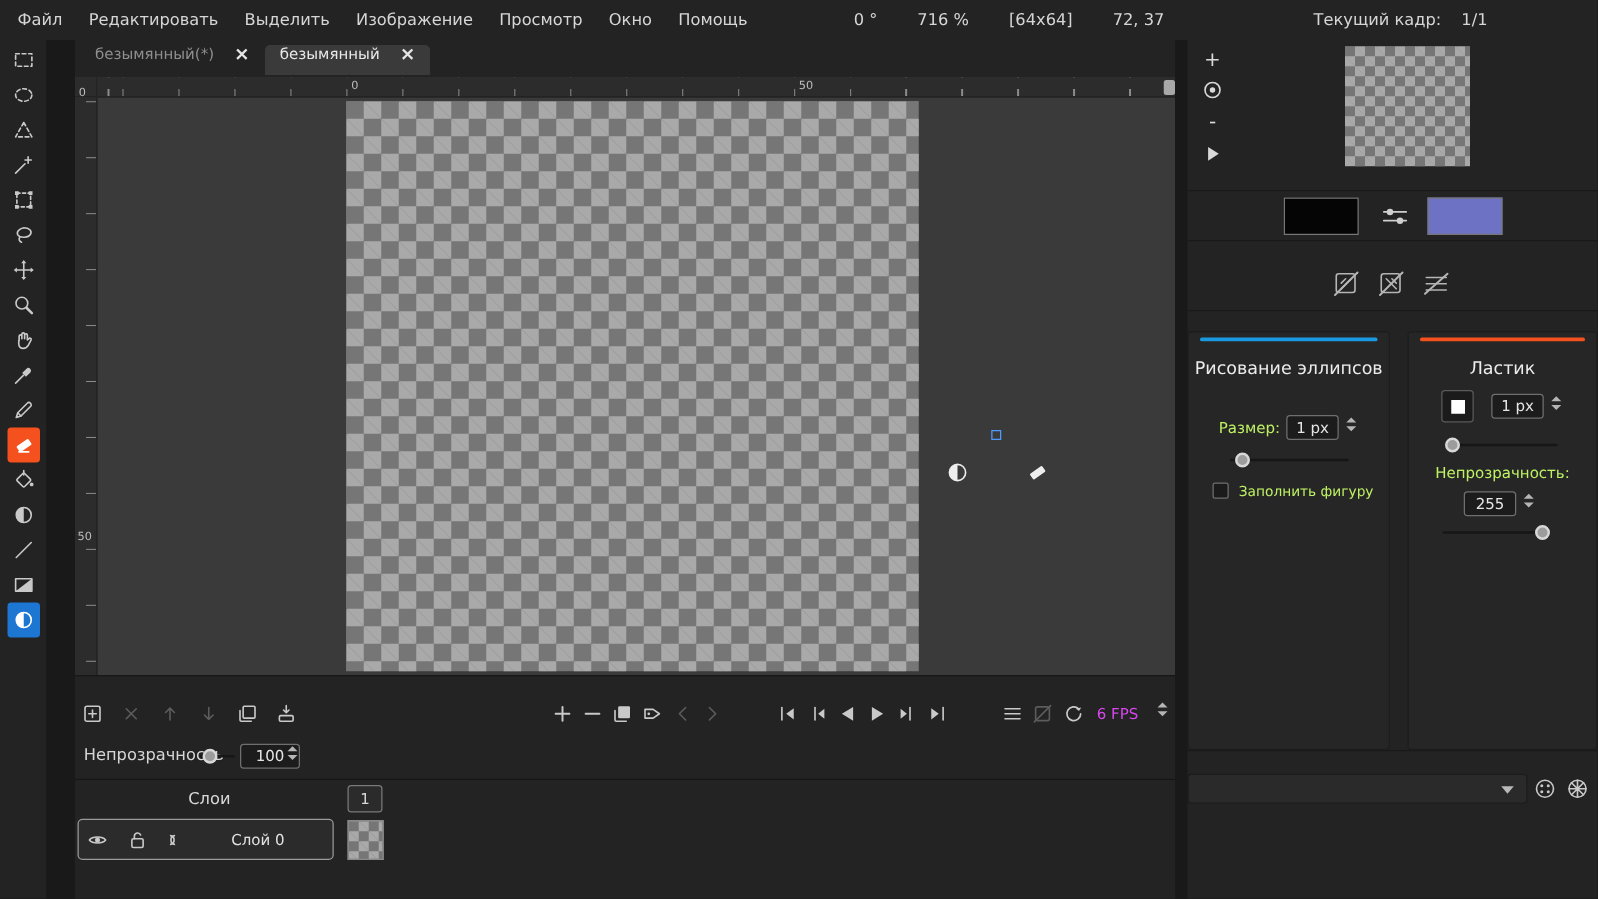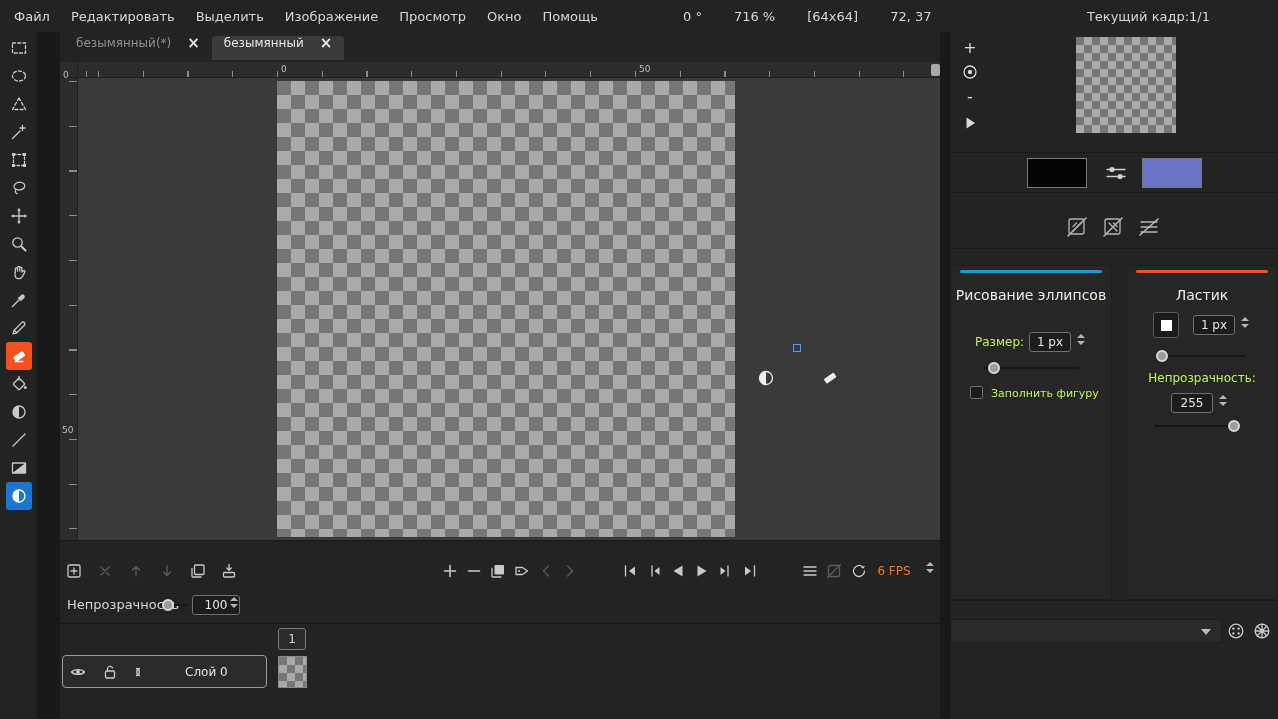--- a/index.html
+++ b/index.html
@@ -7,21 +7,21 @@
   body{position:relative;overflow:hidden;background:#191919;color:#d6d6d6;
        font-family:"DejaVu Sans","Liberation Sans",sans-serif;font-size:13px}
   svg.ic{stroke:currentColor;fill:none;stroke-width:1.3;stroke-linecap:round;stroke-linejoin:round;display:block}
 
   
   .menubar{position:absolute;left:0;top:0;width:1278px;height:32px;background:#232323;
            display:flex;align-items:center;padding-left:14px}
   .menu-item{margin-right:21px;white-space:nowrap;cursor:default}
   .statusgroup{display:flex;margin-left:64px}
   .status-item{margin-right:32px;white-space:nowrap}
-  .frame-info{margin-left:auto;margin-right:68px;display:flex;white-space:nowrap}
+  .frame-info{margin-left:auto;margin-right:88px;display:flex;gap:16px;white-space:nowrap}
 
   
   .toolbar{position:absolute;left:0;top:32px;width:37px;height:687px;background:#232323;
            display:flex;flex-direction:column;align-items:center;padding-top:2px}
   .tool{width:26px;height:28px;display:flex;align-items:center;justify-content:center;
         color:#c9c9c9;border-radius:3px}
   .tool.right-active{background:#f4511e;color:#fff}
   .tool.left-active{background:#1d76d2;color:#fff}
 
   
@@ -55,21 +55,21 @@
   .canvas{position:absolute;left:217px;top:19px;width:458px;height:456px}
   .cursor-pixel{position:absolute;left:733px;top:282px;width:8px;height:8px;border:1px solid #4d9bff}
   .badge{position:absolute;width:20px;height:20px;color:#ededed}
   .scroll-thumb{position:absolute;left:871px;top:2px;width:9px;height:12px;background:#a8a8a8;border-radius:2px}
 
   
   .bottom{position:absolute;left:0;top:508px;width:880px;height:179px;background:#232323;border-top:1px solid #171717}
   .tl-row{position:absolute;left:0;top:16px;width:880px;height:28px}
   .tl-btn{position:absolute;top:2px;width:24px;height:24px;display:flex;align-items:center;justify-content:center;color:#c9c9c9}
   .tl-btn.dim{color:#5c5c5c}
-  .fps-label{position:absolute;left:806px;top:7px;width:56px;text-align:center;font-size:12px;color:#f97316}
+  .fps-label{position:absolute;left:806px;top:7px;width:56px;text-align:center;font-size:12px;color:#d946ef}
   .spinner{display:flex;flex-direction:column;gap:3px;align-items:center}
   .spin-up{width:0;height:0;border-left:4px solid transparent;border-right:4px solid transparent;border-bottom:4px solid #b5b5b5}
   .spin-down{width:0;height:0;border-left:4px solid transparent;border-right:4px solid transparent;border-top:4px solid #b5b5b5}
   .numbox{background:#1c1c1c;border:1px solid #6f6f6f;border-radius:3px;color:#e5e5e5;
           font-size:12px;text-align:center;height:20px;font-family:inherit;outline:none}
   .opacity-row{position:absolute;left:0;top:52px;width:880px;height:24px}
   .divider{position:absolute;left:0;top:82px;width:880px;height:1px;background:#161616}
   .layers-head{position:absolute;left:0;top:86px;width:215px;height:24px;display:flex;
                align-items:center;justify-content:center;color:#d9d9d9}
   .frame-btn{position:absolute;left:218px;top:87px;width:28px;height:22px;border:1px solid #7a7a7a;
@@ -415,20 +415,23 @@
       </div>
       <input class="numbox" style="position: absolute; left: 132px; top: 2px; width: 48px;" value="100">
       <span class="spinner" style="position:absolute;left:170px;top:4px">
         <span class="spin-up"></span>
         <span class="spin-down"></span>
       </span>
     </div>
 
     <div class="divider"></div>
 
+    <div class="layers-head">
+      <span>Слои</span>
+    </div>
     <div class="frame-btn">
       <span>1</span>
     </div>
 
     <div class="layer-row">
       <div class="layer-btn" style="left:6px">
           <svg class="ic" width="18" height="18">
             <path d="M2.5 9 C5 5.8 13 5.8 15.5 9 C13 12.2 5 12.2 2.5 9 Z"></path>
             <circle cx="9" cy="9" r="2" fill="currentColor" stroke="none"></circle>
           </svg>

